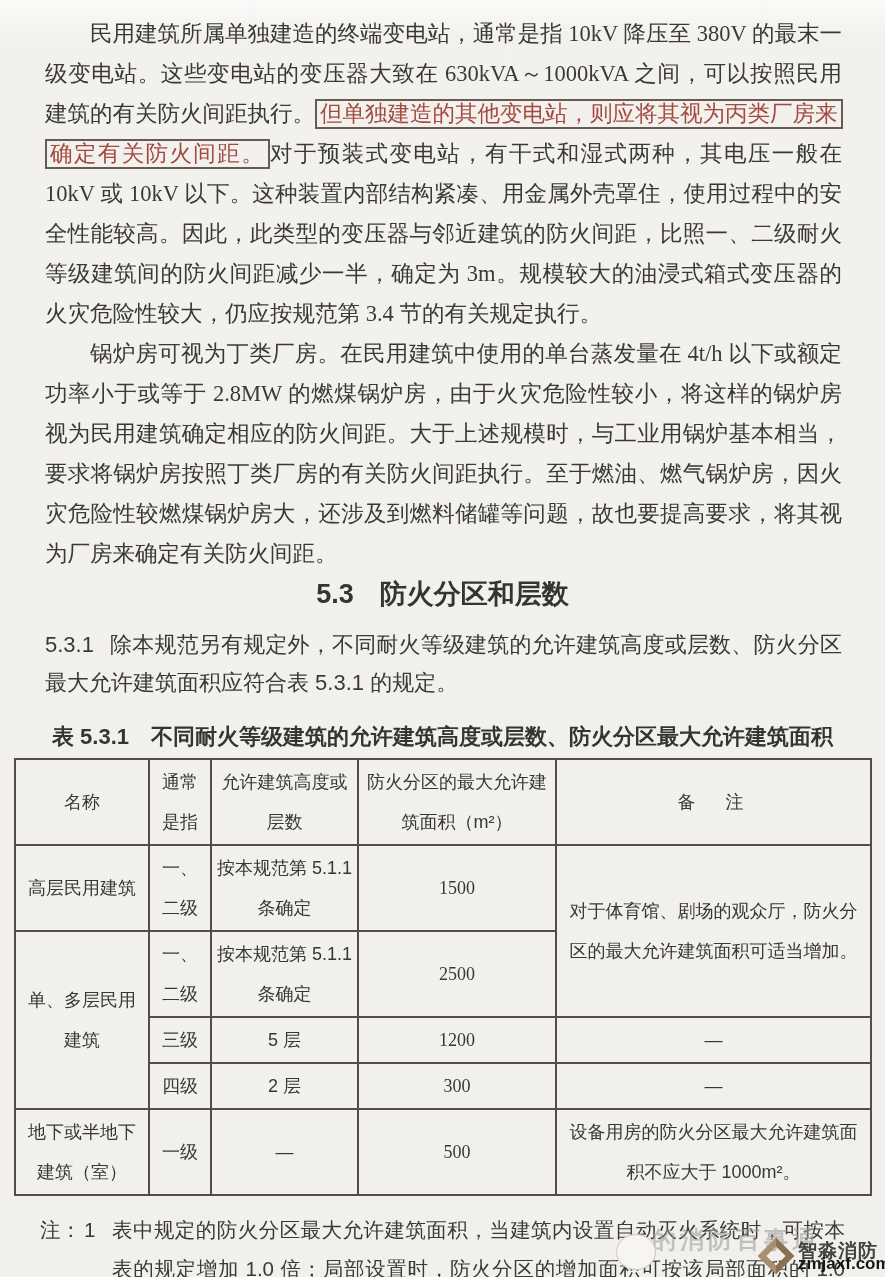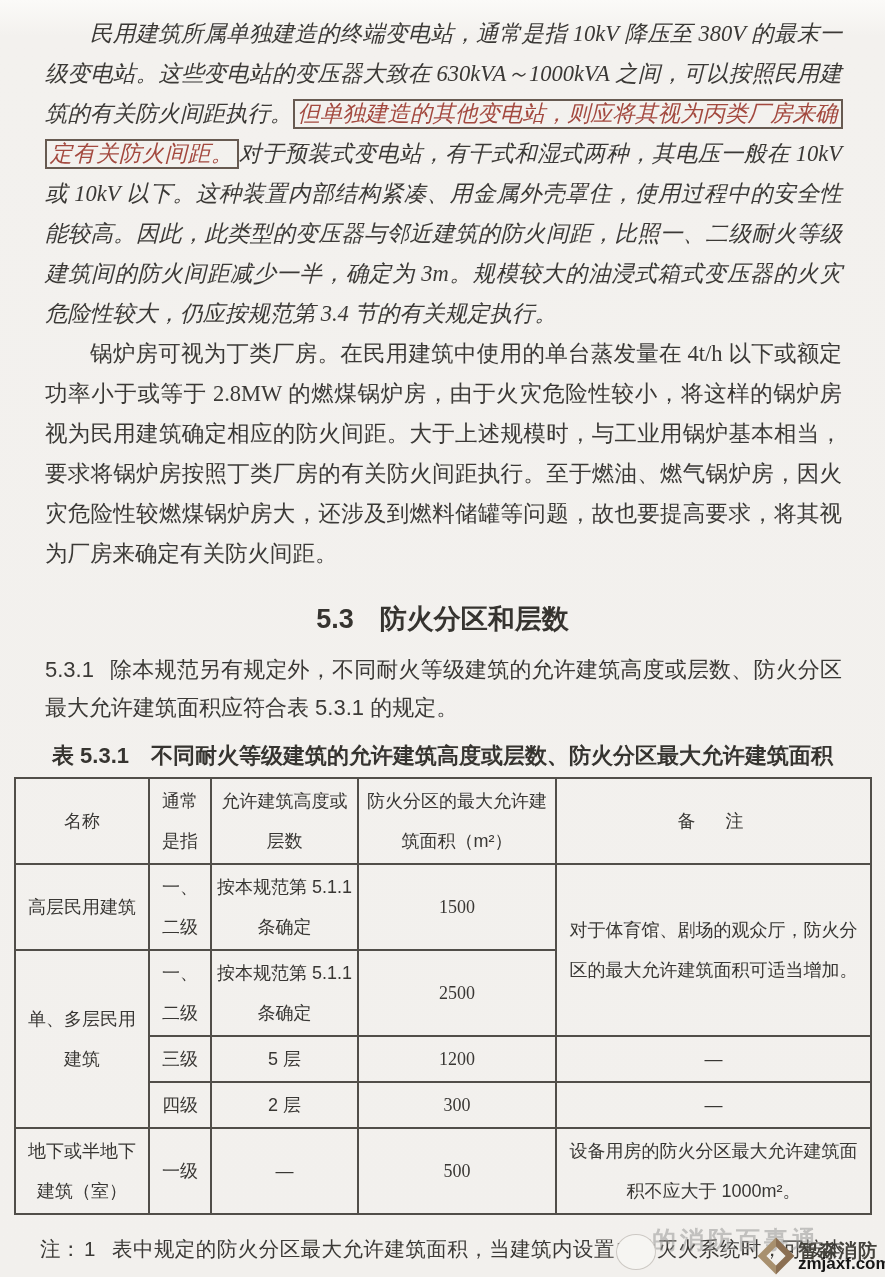--- a/index.html
+++ b/index.html
@@ -14,51 +14,51 @@
   
   .body-para {
     margin: 0 43px 0 45px;
     font-family: "Liberation Serif", "DejaVu Serif", serif;
     font-size: 22.5px;
     line-height: 40px;
     text-align: justify;
     text-indent: 2em;
     color: #3b3936;
   }
-  .first-para { padding-top: 14px; font-style: italic; }
+  .first-para { padding-top: 14px; }
   .red-box {
     color: #a3493f;
     border: 2px solid #675a51;
     padding: 0px 3px 1px 3px;
     box-decoration-break: clone;
     -webkit-box-decoration-break: clone;
   }
   
   .section-heading {
-    margin: 27px 0 0 0;
+    margin: 2px 0 0 0;
     text-align: center;
     font-family: "Liberation Sans", "DejaVu Sans", sans-serif;
     font-weight: bold;
     font-size: 27px;
     color: #363430;
   }
   .section-heading .sp { display:inline-block; width: 26px; }
   
   .clause {
     margin: 14px 43px 0 45px;
     font-family: Liberation Sans, sans-serif;
     font-size: 22px;
     line-height: 38px;
     text-align: justify;
     color: #3b3936;
   }
   .clause-no { margin-right: 16px; }
   
   .table-caption {
-    margin: 14px 14px 0 14px;
+    margin: 20px 14px 0 14px;
     text-align: center;
     font-family: "Liberation Sans", "DejaVu Sans", sans-serif;
     font-weight: bold;
     font-size: 22px;
     color: #363430;
   }
   table.code-table {
     margin: 6px 14px 0 14px;
     border-collapse: collapse;
     table-layout: fixed;

